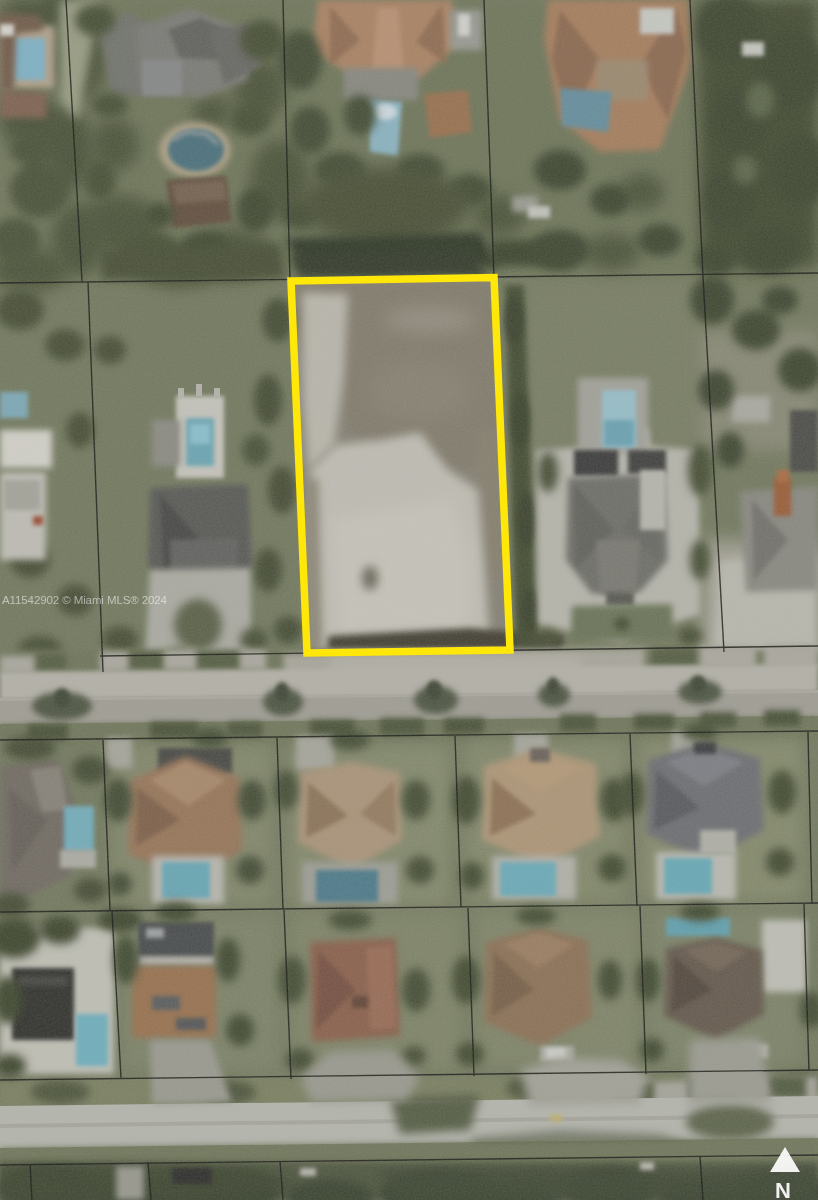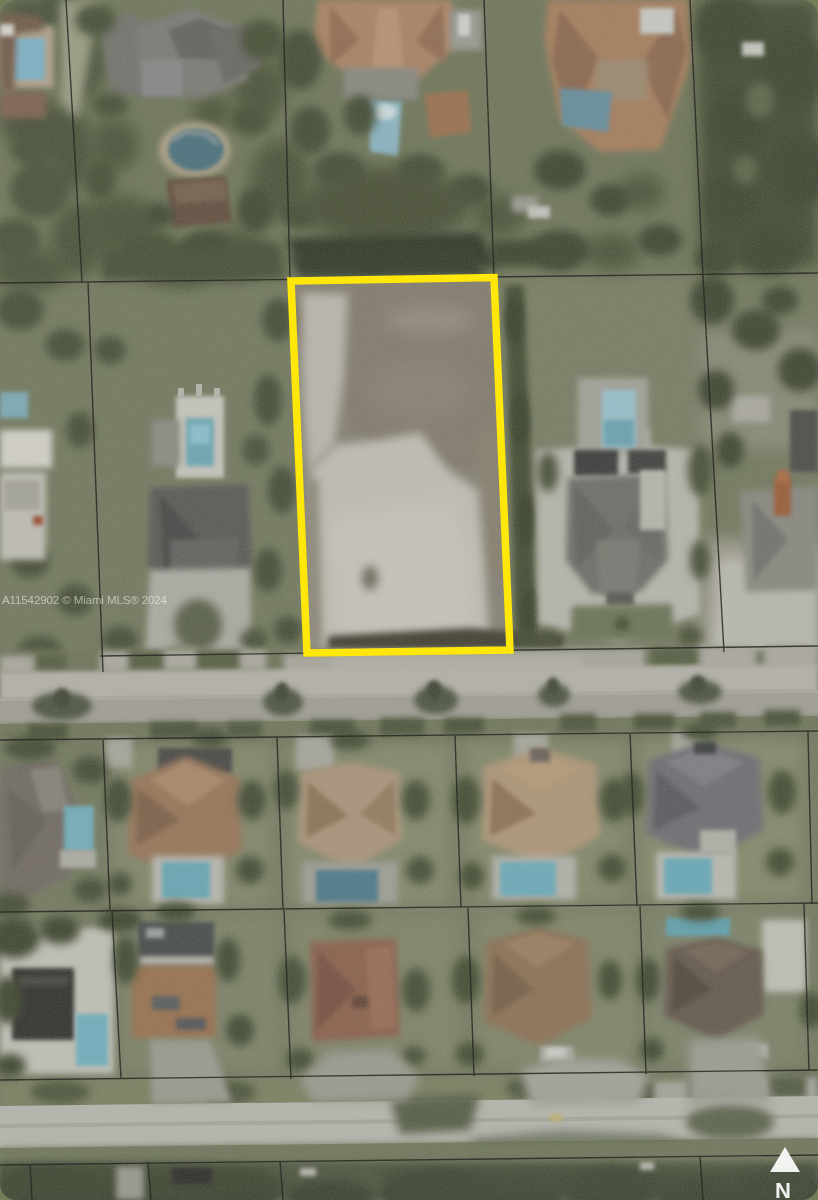--- a/index.html
+++ b/index.html
@@ -1,16 +1,16 @@
 <!DOCTYPE html>
 <html><head>
 <meta charset="utf-8">
 <style>
   html,body{margin:0;padding:0;background:#747E58;}
-  .wrap{width:818px;height:1200px;position:relative;overflow:hidden;font-family:"Liberation Sans",sans-serif;border-radius:16px;}
+  .wrap{width:818px;height:1200px;position:relative;overflow:hidden;font-family:"Liberation Sans",sans-serif;}
 </style>
 </head>
 <body>
 <div class="wrap">
 <svg width="818" height="1200" viewBox="0 0 818 1200" xmlns="http://www.w3.org/2000/svg">
 <defs>
   <filter id="b2" x="-50%" y="-50%" width="200%" height="200%">
           <feGaussianBlur stdDeviation="2"></feGaussianBlur>
         </filter>
   <filter id="b3" x="-50%" y="-50%" width="200%" height="200%">

